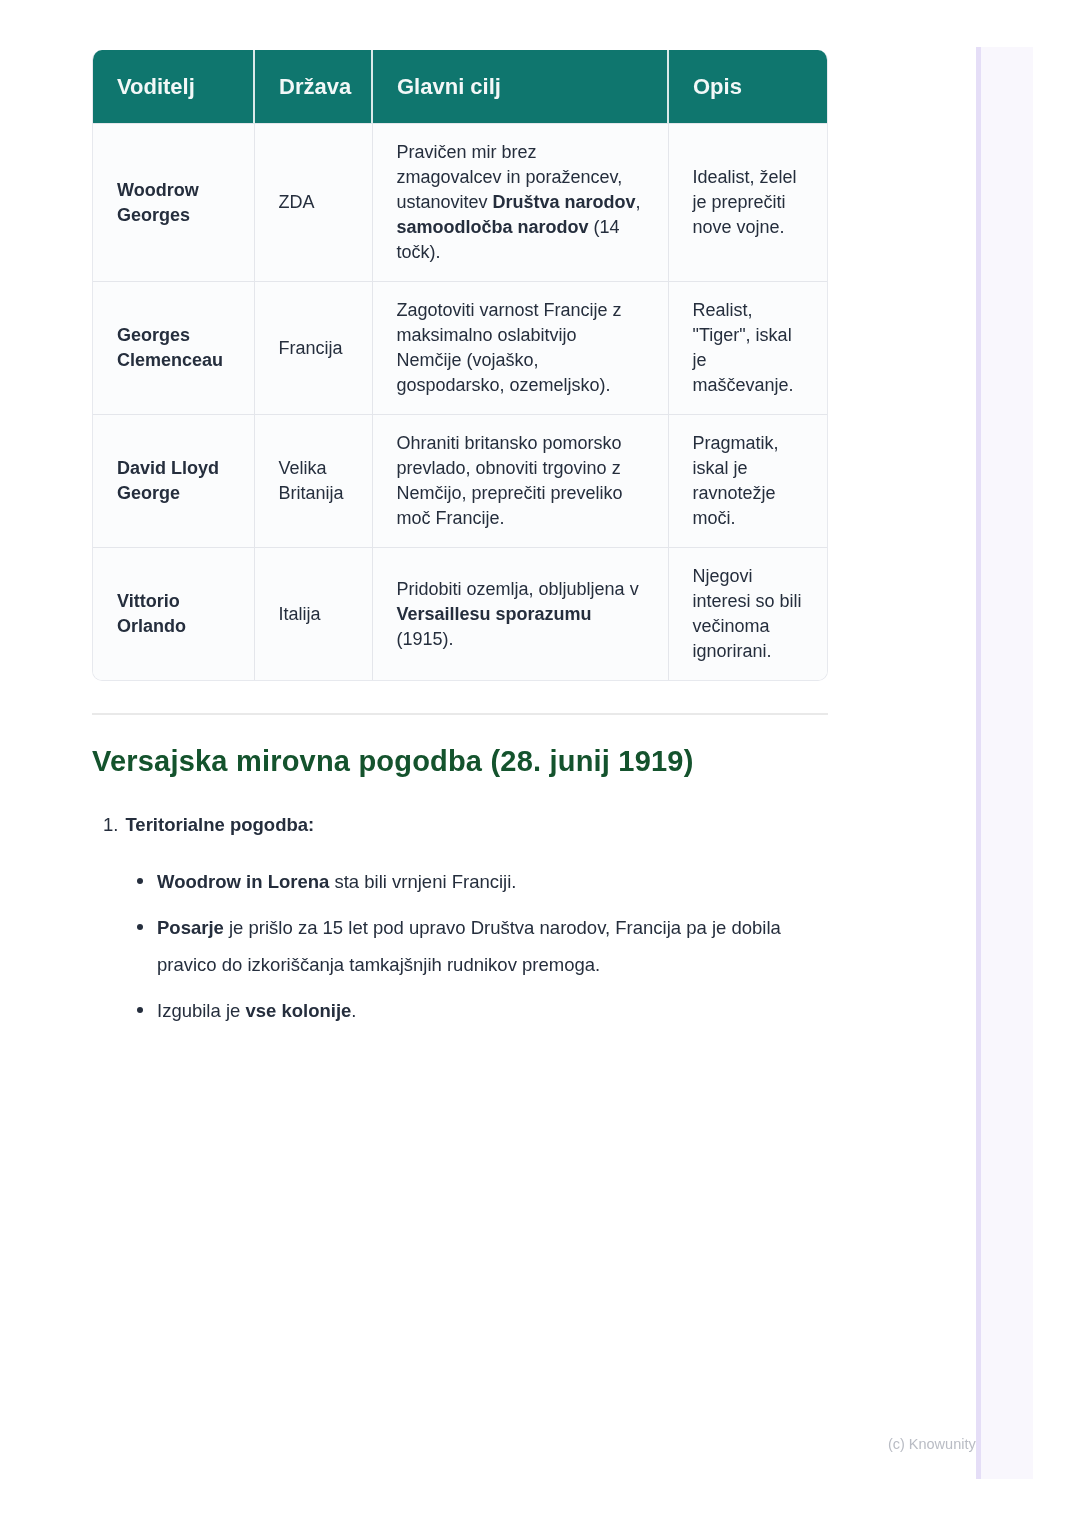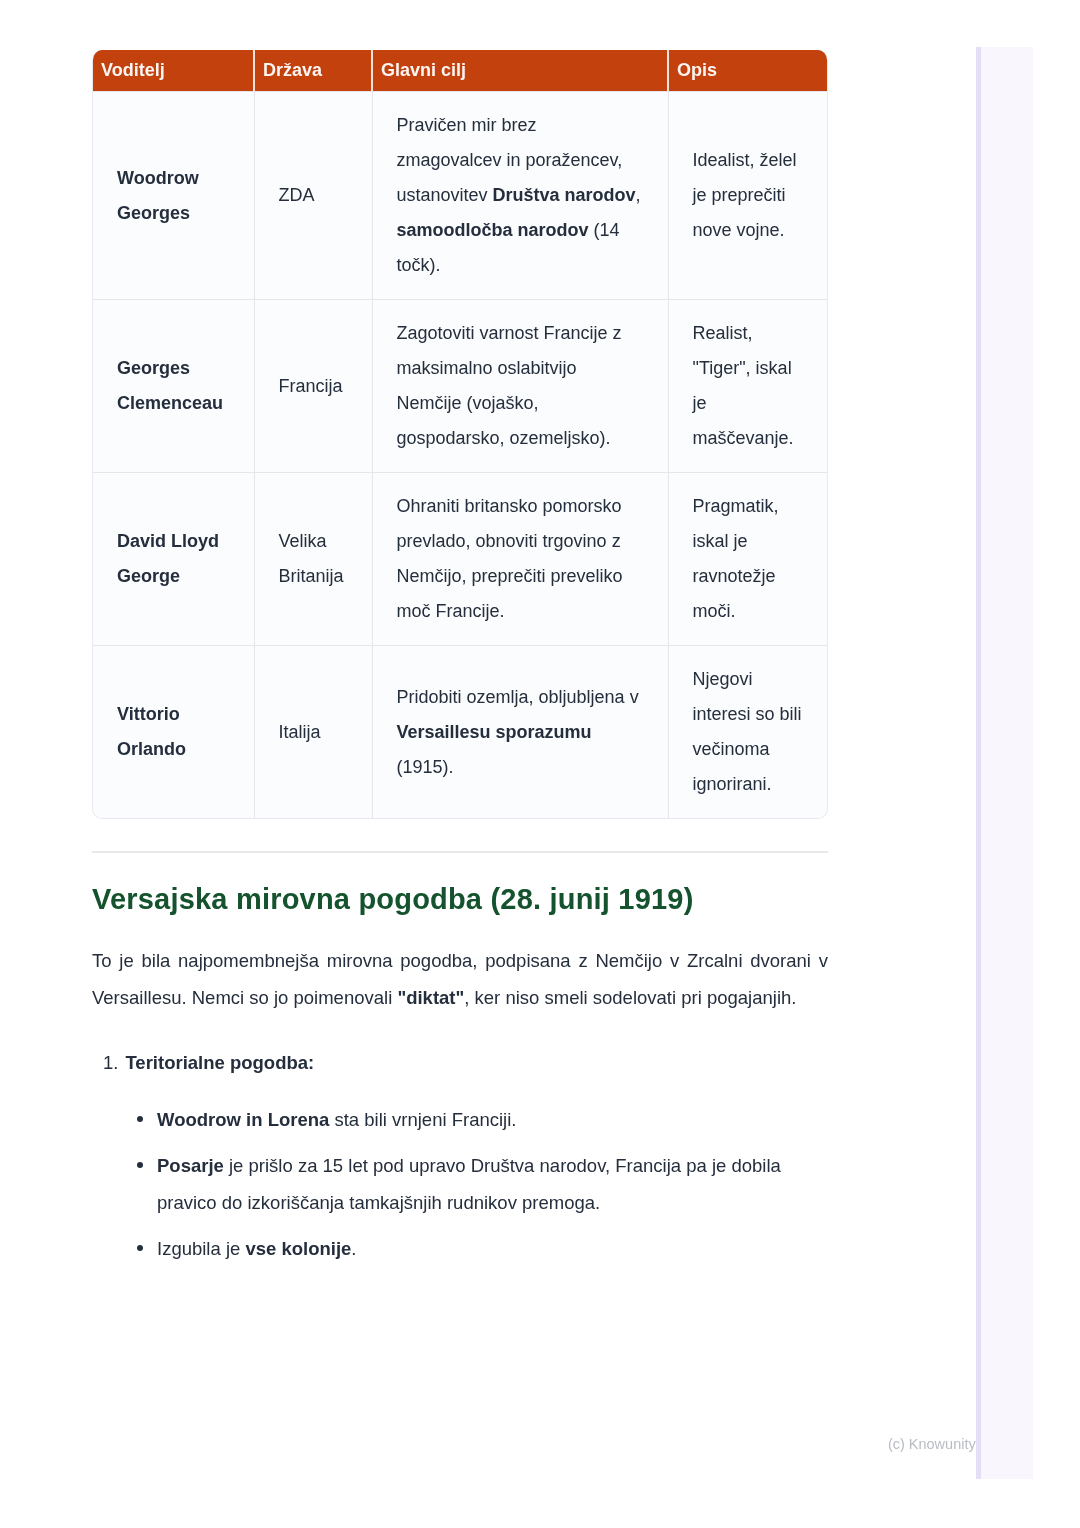--- a/index.html
+++ b/index.html
@@ -27,34 +27,34 @@
   table.leaders {
     width:100%;
     border-collapse:collapse;
     table-layout:fixed;
   }
   col.c1 { width:161px; }
   col.c2 { width:118px; }
   col.c3 { width:296px; }
   col.c4 { width:161px; }
   th {
-    background:#c2410c;
+    background:#0f766e;
     color:rgba(255,255,255,0.95);
-    font-size:18px;
+    font-size:22px;
     font-weight:700;
     text-align:left;
-    padding:8px;
+    padding:24px;
     line-height:25px;
     border-right:2px solid rgba(255,255,255,0.85);
   }
   th:last-child { border-right:none; }
   td {
     background:#fbfcfd;
     font-size:18px;
-    line-height:35px;
+    line-height:25px;
     padding:16px 24px;
     vertical-align:middle;
     border-top:1px solid #e4e6eb;
     border-left:1px solid #e4e6eb;
   }
   td:first-child { border-left:none; }
   td.leader-cell { font-weight:700; }
   .b { font-weight:700; }
 
   
@@ -170,21 +170,20 @@
           <td>Njegovi interesi so bili večinoma ignorirani.</td>
         </tr>
       </tbody>
     </table>
   </div>
 
   <hr class="divider">
 
   <h2 class="section-heading">Versajska mirovna pogodba (28. junij 1919)</h2>
 
-  <p class="intro"><span>To je bila najpomembnejša mirovna pogodba, podpisana z Nemčijo v Zrcalni dvorani v Versaillesu. Nemci so jo poimenovali </span><span class="b">"diktat"</span><span>, ker niso smeli sodelovati pri pogajanjih.</span></p>
 
 
   <div class="olist">
     <div class="ol-head">
       <span class="ol-num">1.</span><span class="ol-title">Teritorialne pogodba:</span>
     </div>
     <div class="bullets">
       <div class="bullet-item">
         <span class="dot"></span>
         <div class="bullet-text"><span class="b">Woodrow in Lorena</span><span> sta bili vrnjeni Franciji.</span></div>

